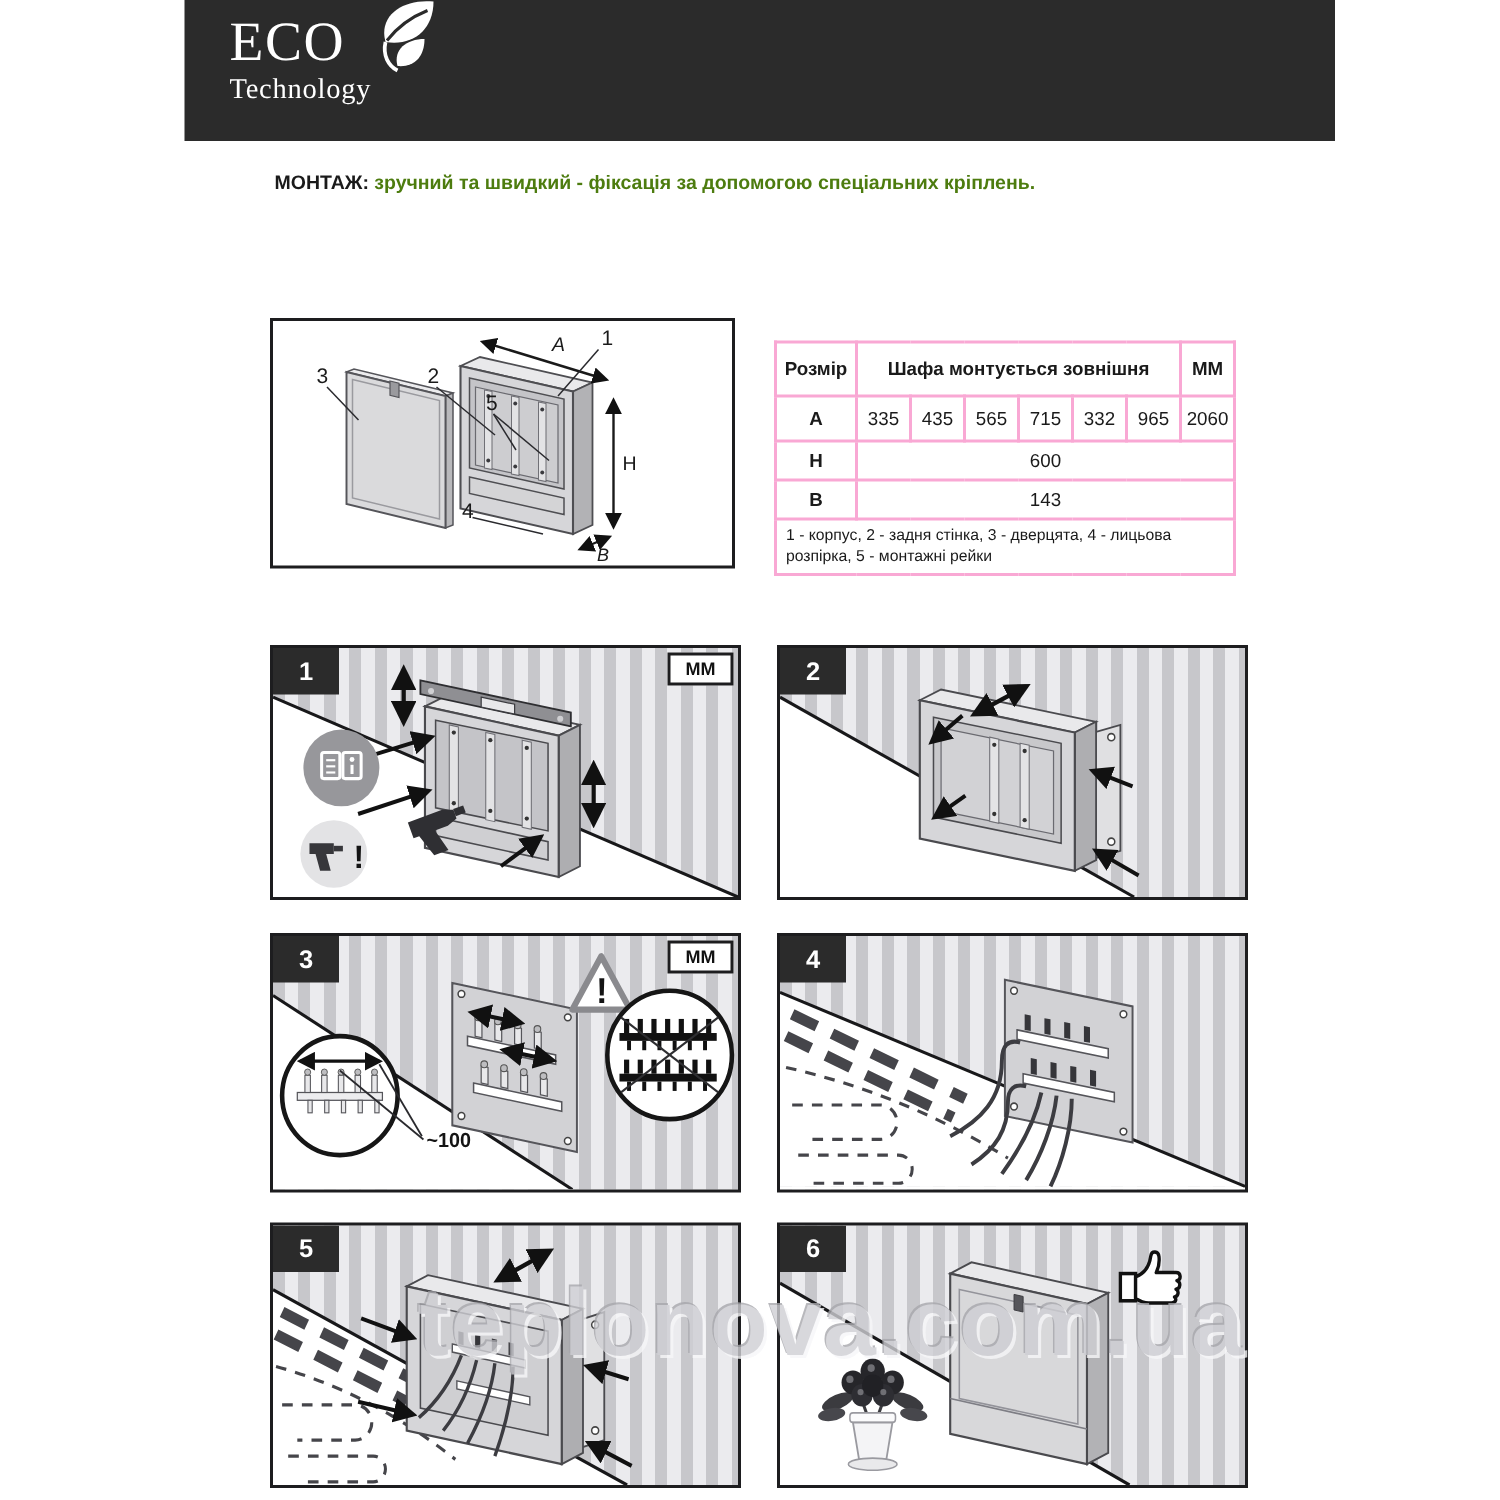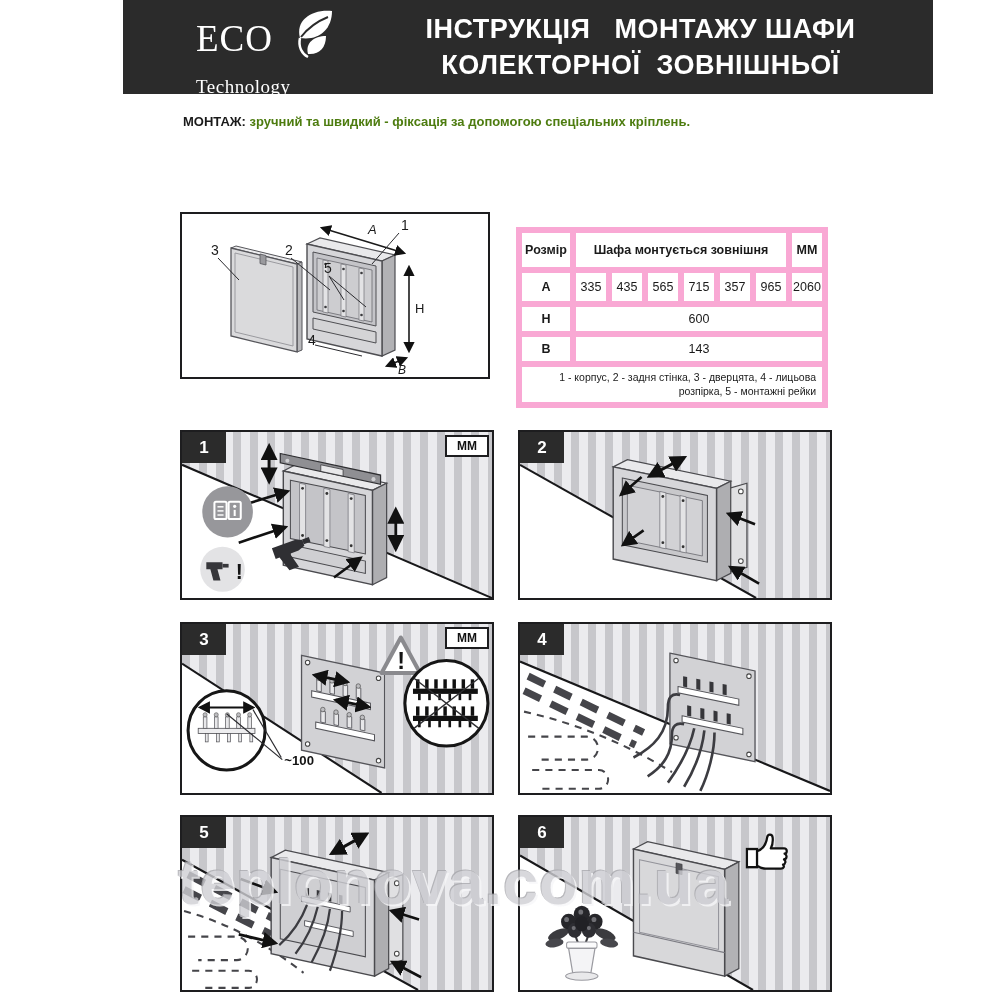--- a/index.html
+++ b/index.html
@@ -3,26 +3,26 @@
 <meta charset="utf-8">
 <style>
   html,body{margin:0;padding:0;}
   body{
     width:1000px;height:1000px;position:relative;background:#ffffff;
     font-family:"Liberation Sans",sans-serif;color:#1a1a1a;overflow:hidden;
   }
   
   .header{
     position:absolute;left:123px;top:0;width:767px;height:94px;
-    background:#2b2b2b;display:flex;align-items:center;padding-left:43px;
+    background:#2b2b2b;display:flex;align-items:flex-start;
   }
   .logo{position:relative;margin-left:30px;width:170px;height:74px;color:#fff;
     font-family:"Liberation Serif",serif;}
   .logo-eco{font-size:37px;line-height:1;letter-spacing:1px;margin-top:10px;}
-  .logo-tech{font-size:19px;line-height:1;margin-top:20px;letter-spacing:.5px;}
+  .logo-tech{font-size:19px;line-height:1;margin-top:3px;letter-spacing:.5px;}
   .logo-leaf{position:absolute;left:88px;top:-2px;}
   .title{
     flex:1;text-align:center;color:#fff;font-weight:700;font-size:27px;
     line-height:1.35;padding-right:18px;letter-spacing:.5px;
   }
   .title div{white-space:pre;}
   
   .intro{position:absolute;left:183px;top:112px;font-size:13px;line-height:1.5;}
   .intro .lbl{font-weight:700;}
   .intro .txt{font-weight:700;color:#4d7c0f;}
@@ -30,45 +30,45 @@
   .diagram-panel{
     position:absolute;left:180px;top:212px;width:306px;height:163px;
     border:2px solid #1d1d1f;background:#fff;
   }
   .diagram-panel svg{display:block;width:100%;height:100%;}
   
   .size-table{
     position:absolute;left:516px;top:227px;width:308px;
     border-collapse:collapse;table-layout:fixed;background:#fff;
   }
-  .size-table td{border:6px solid #f9a8d4;text-align:center;vertical-align:middle;
+  .size-table td{border:2px solid #f9a8d4;text-align:center;vertical-align:middle;
     font-size:12px;padding:0;}
   .size-table .hd{font-weight:700;font-size:12.5px;height:34px;}
   .size-table .rowlab{font-weight:700;}
   .size-table .val{font-size:12.5px;height:28px;}
   .size-table .merged{height:24px;font-size:12.5px;}
-  .size-table .note{font-size:10.5px;text-align:right;padding:4px 6px;line-height:1.3;height:auto;font-weight:400;}
+  .size-table .note{font-size:10.5px;text-align:left;padding:4px 6px;line-height:1.3;height:auto;font-weight:400;}
   
   .panel{
     position:absolute;border:2px solid #1d1d1f;overflow:hidden;
     background:repeating-linear-gradient(90deg,#c7c7cb 0 8px,#ebebee 8px 17px);
   }
   .panel svg.scene{position:absolute;left:0;top:0;width:100%;height:100%;}
   .num-badge{
     position:absolute;left:0;top:0;width:44px;height:31px;background:#2b2b2b;
     color:#fff;font-weight:700;font-size:17px;display:flex;align-items:center;
     justify-content:center;z-index:3;
   }
   .mm-badge{
     position:absolute;right:3px;top:3px;background:#fff;border:2px solid #1d1d1f;
     color:#111;font-weight:700;font-size:12px;padding:2px 10px;z-index:3;line-height:1.2;
   }
   
   .watermark{
-    position:absolute;left:178px;top:846px;width:652px;text-align:left;
+    position:absolute;left:178px;top:846px;width:652px;text-align:right;
     font-size:63px;font-weight:700;color:#cfcfd4;opacity:.8;
     text-shadow:2px 2px 0 #f7f7f9, -1px -1px 0 #a7a7ac;
     z-index:9;pointer-events:none;letter-spacing:1px;
   }
   svg text{font-family:"Liberation Sans",sans-serif;}
 </style>
 </head>
 <body>
 
 <div class="header">
@@ -76,24 +76,20 @@
     <div class="logo-eco">ECO</div>
     <span class="logo-leaf">
       <svg width="58" height="56" viewBox="0 0 58 56">
         <path d="M16,30 C11,12 28,1 48,3 C48,22 34,33 16,30 Z" fill="#fff"></path>
         <path d="M17,29 C24,20 34,13 44,9" stroke="#2b2b2b" stroke-width="2" fill="none"></path>
         <path d="M24,46 C21,35 30,28 42,28 C42,40 35,47 24,46 Z" fill="#fff"></path>
         <path d="M16,30 C14,39 18,46 24,49" stroke="#fff" stroke-width="2.5" fill="none"></path>
       </svg>
     </span>
     <div class="logo-tech">Technology</div>
-  </div>
-  <div class="title">
-    <div>ІНСТРУКЦІЯ   МОНТАЖУ ШАФИ</div>
-    <div>КОЛЕКТОРНОЇ  ЗОВНІШНЬОЇ</div>
   </div>
 </div>
 
 <div class="intro">
   <div><span class="lbl">МОНТАЖ:</span><span class="txt"> зручний та швидкий - фіксація за допомогою спеціальних кріплень.</span></div>
 </div>
 
 <div class="diagram-panel">
   <svg viewBox="0 0 306 163">
     <defs>
@@ -163,21 +159,21 @@
     <td class="hd">Розмір</td>
     <td class="hd" colspan="6">Шафа монтується зовнішня</td>
     <td class="hd">ММ</td>
   </tr>
   <tr>
     <td class="rowlab val">A</td>
     <td class="val">335</td>
     <td class="val">435</td>
     <td class="val">565</td>
     <td class="val">715</td>
-    <td class="val">357</td>
+    <td class="val">332</td>
     <td class="val">965</td>
     <td class="val">2060</td>
   </tr>
   <tr>
     <td class="rowlab merged">H</td>
     <td class="merged" colspan="7">600</td>
   </tr>
   <tr>
     <td class="rowlab merged">B</td>
     <td class="merged" colspan="7">143</td>

